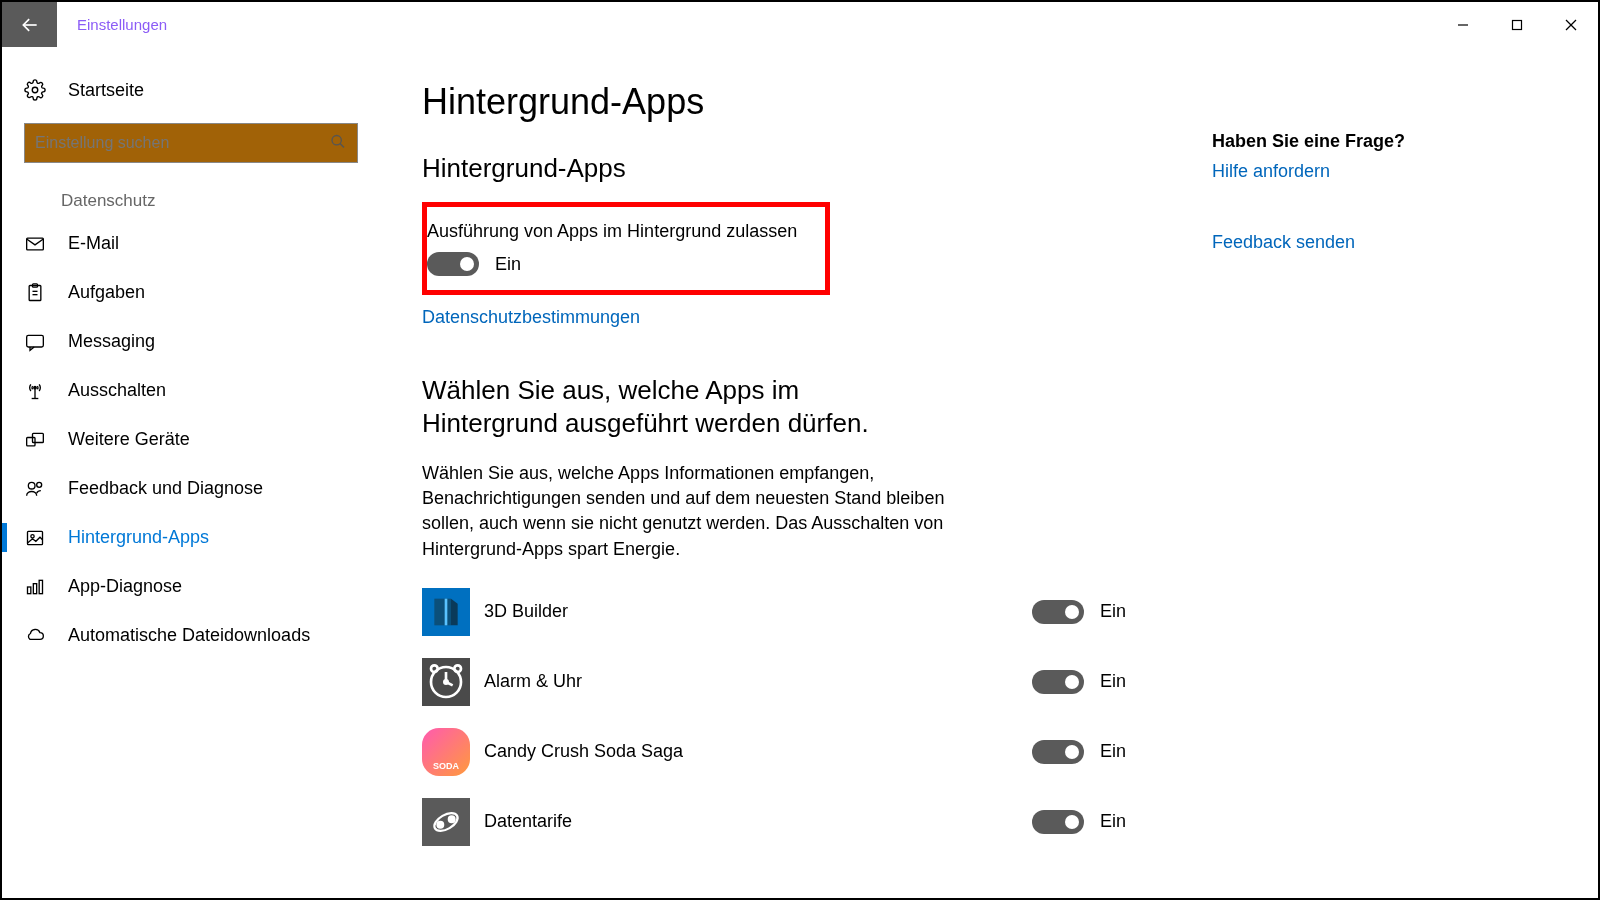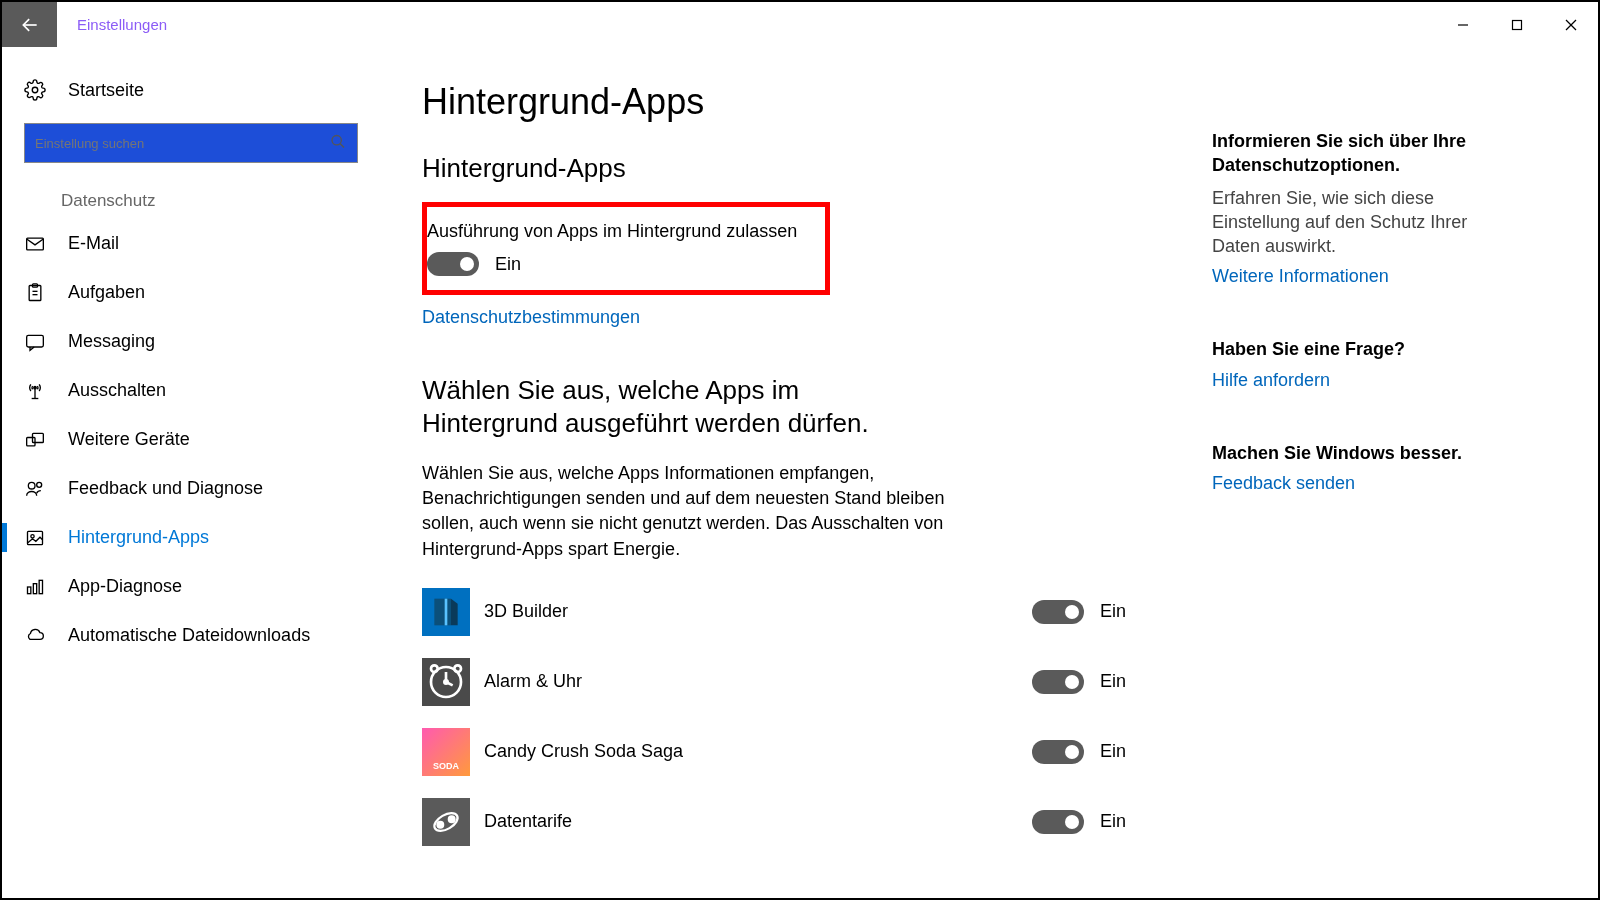--- a/index.html
+++ b/index.html
@@ -64,23 +64,23 @@
     gap: 22px;
     font-size: 18px;
     cursor: pointer;
   }
   .search-wrap { padding: 10px 24px 28px 22px; }
   .search-input {
     width: 100%;
     height: 40px;
     border: 1px solid #888;
     padding: 0 36px 0 10px;
-    font-size: 13px;
+    font-size: 16px;
     outline: none;
-    background: #1d4ed8;
+    background: #a16207;
   }
   .search-row { position: relative; }
   .search-icn {
     position: absolute;
     right: 12px;
     top: 50%;
     transform: translateY(-50%);
     color: #555;
     font-size: 15px;
   }
@@ -191,21 +191,21 @@
   .app-tile {
     width: 48px; height: 48px;
     background: #5a5a5a;
     display: flex;
     align-items: center;
     justify-content: center;
     color: #fff;
   }
   .tile-3dbuilder { background: #0070c0; }
   .tile-clock { background: #4a4a4a; }
-  .tile-candy { background: #f04ea0; font-size:9px; font-weight:700; color:#fff; padding-top:28px;}
+  .tile-candy { background: #f04ea0; font-size:9px; font-weight:700; color:#fff; padding-top:28px;border-radius:17px;}
   .tile-daten { background: #5a5a5a; }
   .app-name { font-size: 18px; margin-left: 14px; flex:1; }
   .app-ctrl { display: flex; align-items: center; gap: 16px; width:120px; }
 
   
   .rightpane { flex: 1; padding-top: 48px; font-size: 18px; max-width:280px;}
   .rp-heading {
     font-size: 18px;
     font-weight: 600;
     margin-bottom: 8px;
@@ -443,28 +443,22 @@
                 <div class="knob"></div>
               </div>
               <span class="toggle-state">Ein</span>
             </div>
           </div>
         </div>
     </div>
 
     <div class="rightpane">
       <div class="sec">
-        <div class="rp-heading">Informieren Sie sich über Ihre Datenschutzoptionen.</div>
-        <div class="rp-text">Erfahren Sie, wie sich diese Einstellung auf den Schutz Ihrer Daten auswirkt.</div>
-        <div class="rp-link">Weitere Informationen</div>
-      </div>
-      <div class="sec">
         <div class="rp-heading">Haben Sie eine Frage?</div>
         <div class="rp-link">Hilfe anfordern</div>
       </div>
       <div class="sec">
-        <div class="rp-heading">Machen Sie Windows besser.</div>
         <div class="rp-link">Feedback senden</div>
       </div>
     </div>
   </div>
 
 </div>
 
 </body></html>

